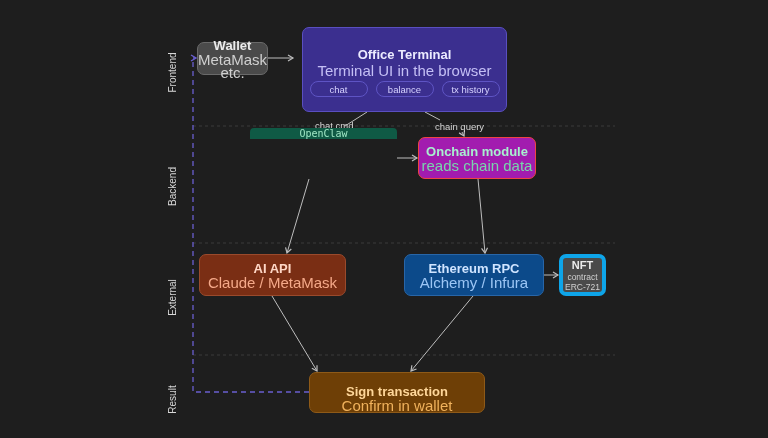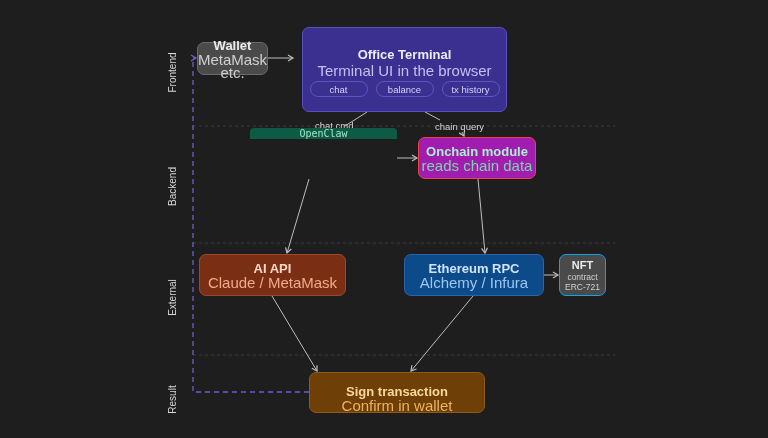--- a/index.html
+++ b/index.html
@@ -37,21 +37,21 @@
   .oc-tab { position: absolute; left: 250px; top: 128px; width: 147px; height: 11px; background: #0f5a45; border-radius: 4px 4px 0 0; color: #9fe5c4; font-family: "DejaVu Sans Mono", monospace; font-size: 10px; text-align: center; line-height: 11px; }
   .onchain { left: 418px; top: 137px; width: 118px; height: 42px; background: #a21caf; border: 1px solid #ef4444; }
   .onchain .title { color: #a8f0cf; }
   .onchain .sub { color: #79d6ac; }
   .aiapi { left: 199px; top: 254px; width: 147px; height: 42px; background: #7a2e14; border: 1px solid #9a4a2c; }
   .aiapi .title { color: #ffd7c6; }
   .aiapi .sub { color: #f5a989; }
   .eth { left: 404px; top: 254px; width: 140px; height: 42px; background: #0c4a8a; border: 1px solid #2866a8; }
   .eth .title { color: #cfe4ff; }
   .eth .sub { color: #9cc6f5; }
-  .nft { left: 559px; top: 254px; width: 47px; height: 42px; background: #4a4a4a; border: 1px solid #0ea5e9; }
+  .nft { left: 559px; top: 254px; width: 47px; height: 42px; background: #4a4a4a; border: 4px solid #0ea5e9; }
   .nft .title { color: #ececec; font-size: 11px; }
   .nft .sub { color: #d0d0d0; font-size: 8.5px; line-height: 10px; }
   .sign { left: 309px; top: 372px; width: 176px; height: 41px; background: #6e3f06; border: 1px solid #8e5a18; justify-content: flex-end; }
   .sign .title { color: #ffd79a; }
   .sign .sub { color: #f0b25c; }
   .edge-label { position: absolute; color: #d6d6d6; font-size: 9.5px; white-space: nowrap; }
 </style>
 </head>
 <body>
 

